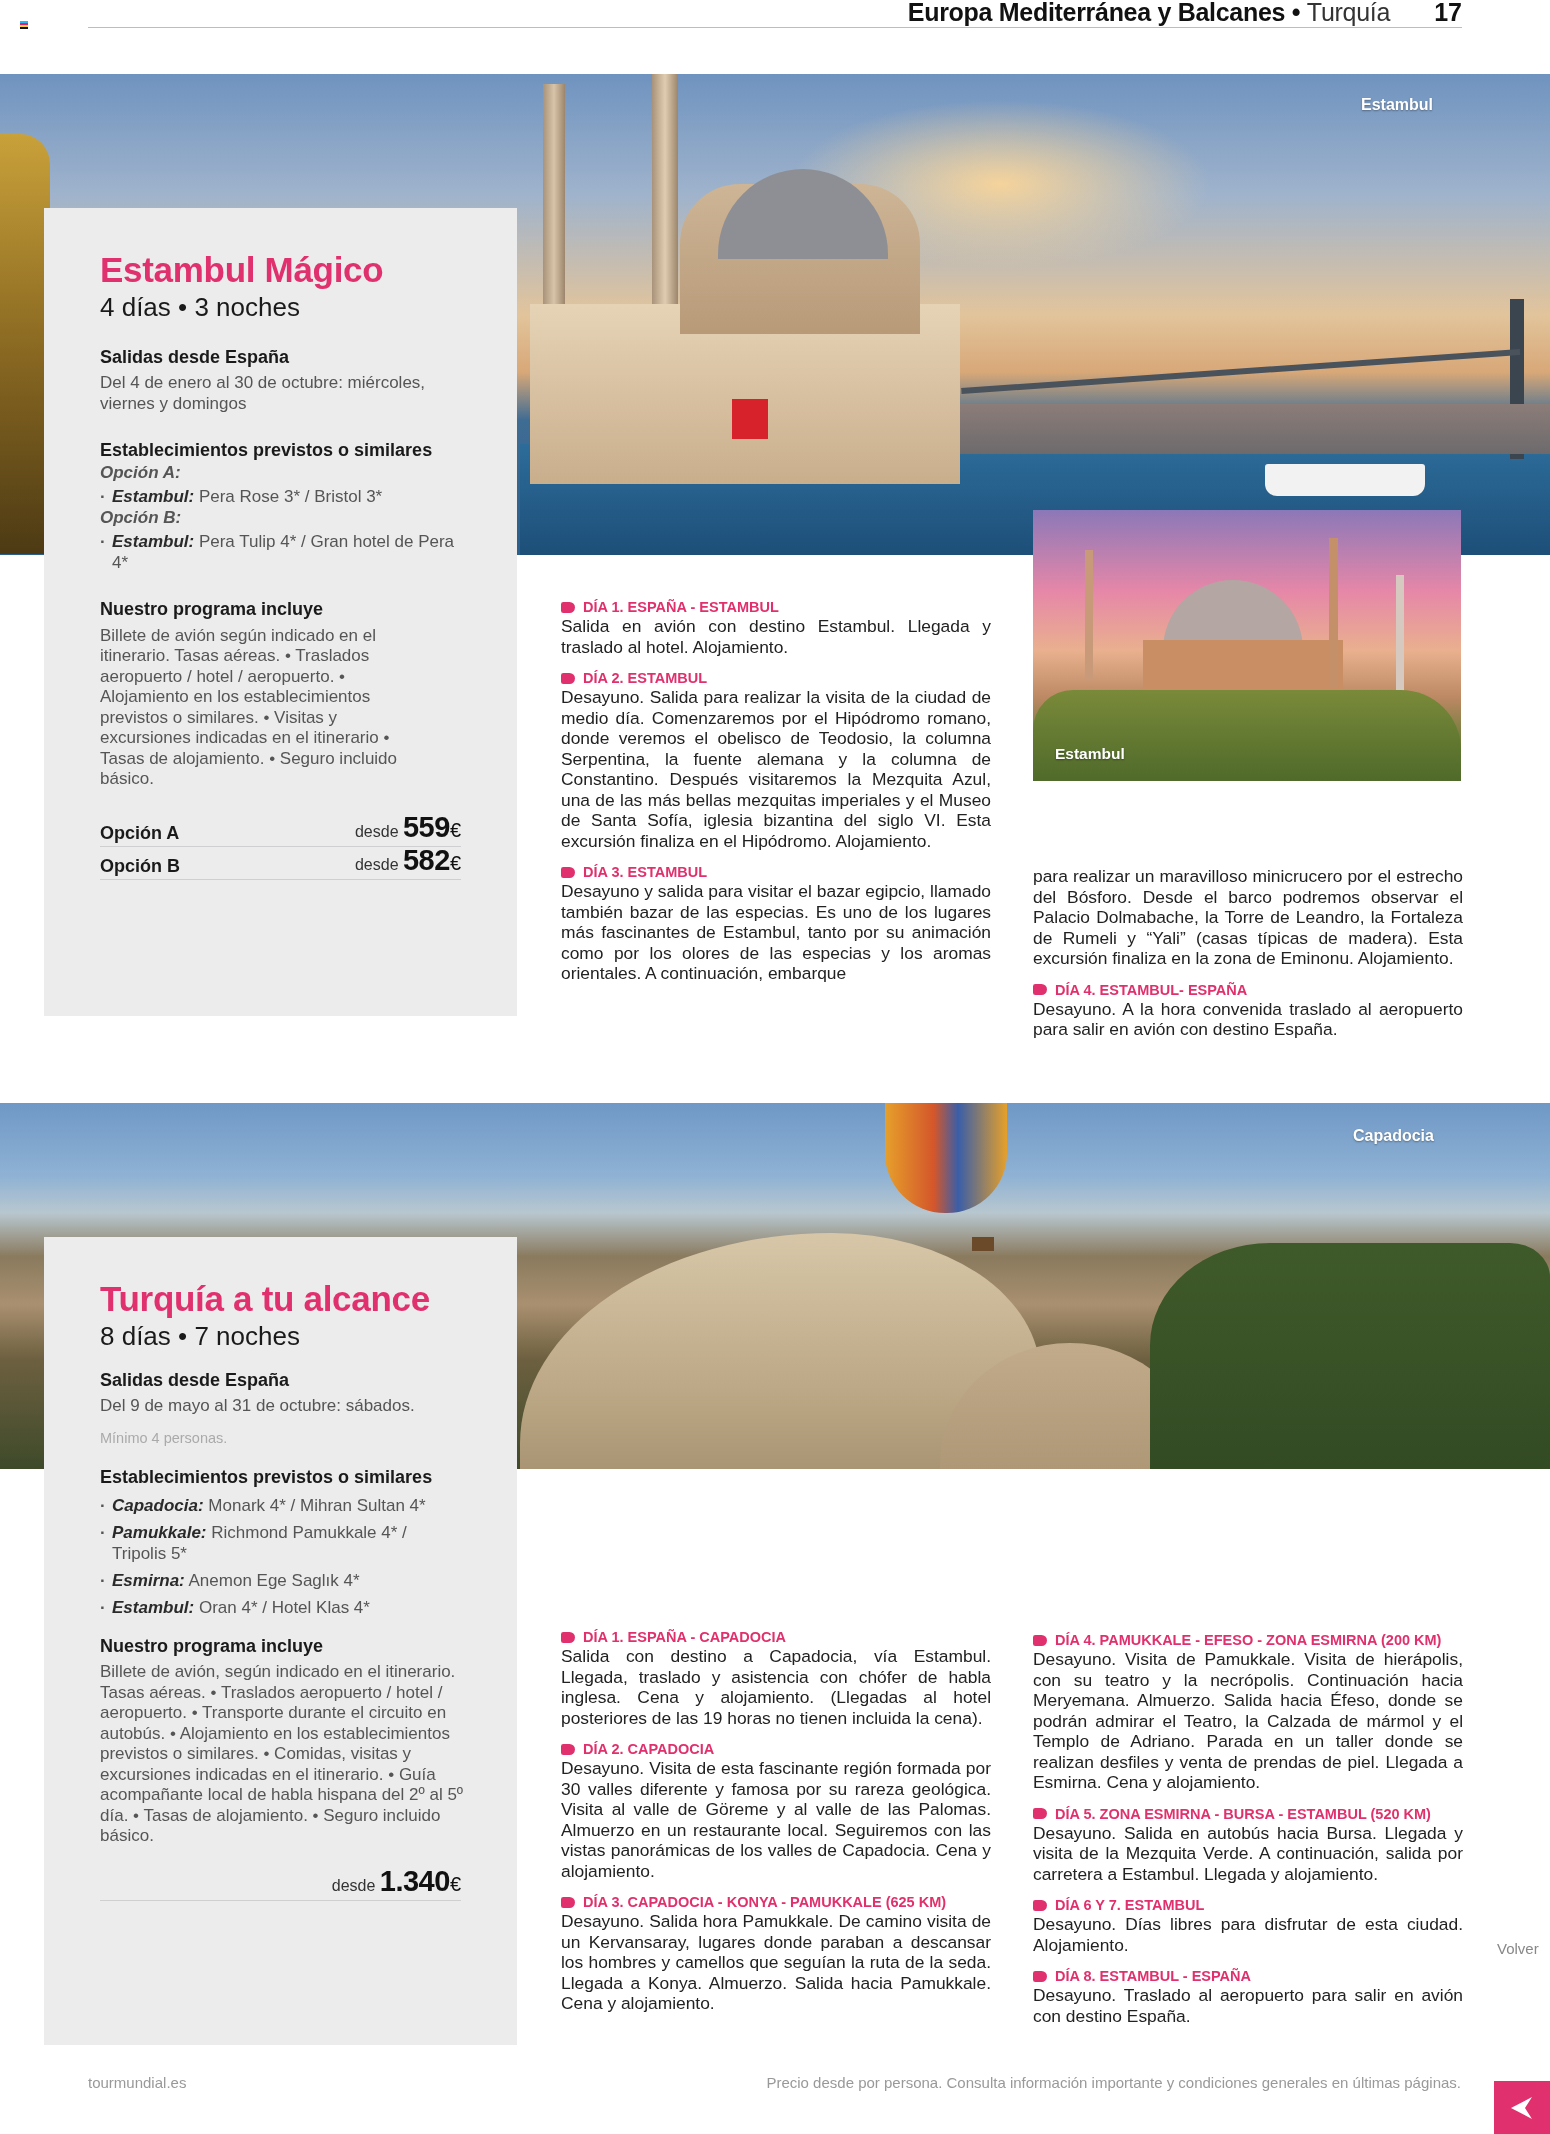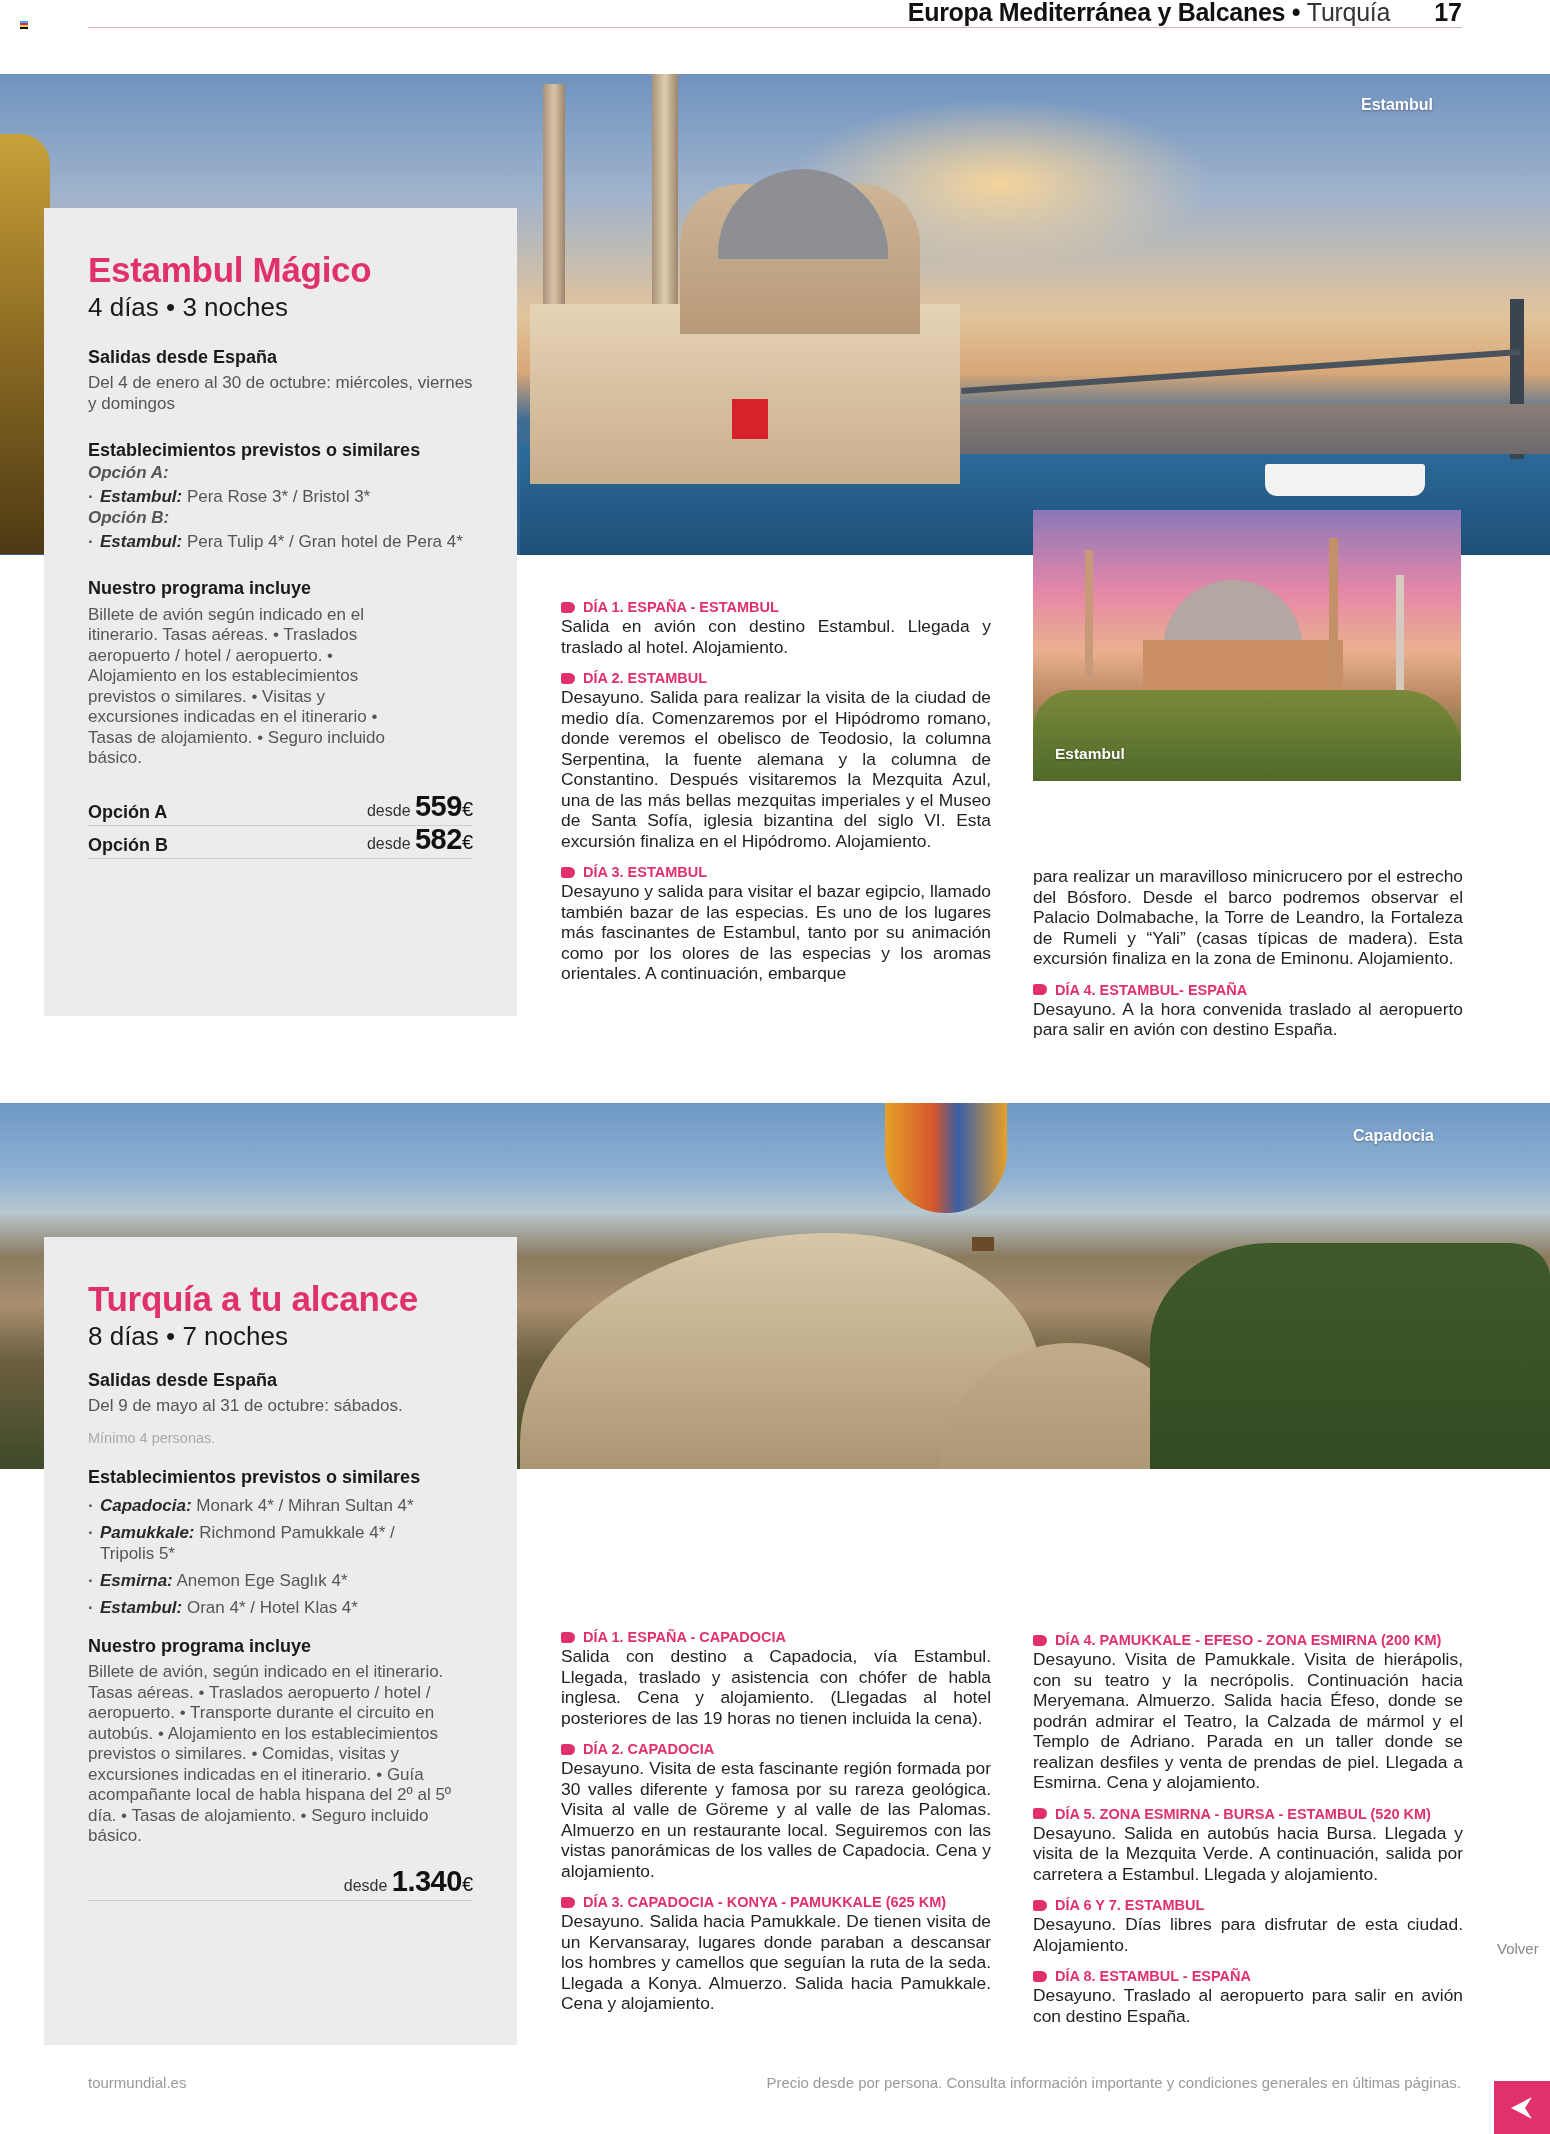--- a/index.html
+++ b/index.html
@@ -22,21 +22,21 @@
       linear-gradient(180deg, #6f93bf 0%, #9fb3cc 25%, #e2c49c 50%, #d8a878 62%, #3f6c93 72%, #2b5f8c 100%);
   }
   .hero-2 { top: 1103px; height: 366px;
     background:
       linear-gradient(180deg, #6f98c6 0%, #8fb2d4 20%, #b8c7cf 30%, #8a7a5e 42%, #a99070 55%, #6d6040 70%, #3e4a2a 100%);
   }
   .hero .label { position: absolute; color: #fff; font-weight: bold; font-size: 16px; text-shadow: 0 1px 2px rgba(0,0,0,0.35); }
   .water { position: absolute; left: 520px; top: 370px; width: 1030px; height: 111px; background: linear-gradient(180deg, #2d6c9a, #1d4f78); }
 
   
-  .panel { position: absolute; left: 44px; width: 473px; background: #ececed; padding: 0 44px; }
+  .panel { position: absolute; left: 44px; width: 473px; background: #ececed; padding: 0 56px; }
   .panel-1 { top: 208px; height: 808px; }
   .panel-2 { top: 1237px; height: 808px; }
   .panel h2 { color: #e0306d; font-size: 35px; font-weight: bold; line-height: 1; margin-top: 44px; letter-spacing: -0.3px; }
   .panel .duration { font-size: 26px; color: #1a1a1a; margin-top: 6px; line-height: 1.15; }
   .panel h3 { font-size: 18px; font-weight: bold; color: #1a1a1a; margin-top: 22px; line-height: 1.2; }
   .panel p.body { font-size: 17px; color: #555; line-height: 20.5px; margin-top: 5px; }
   .panel p.muted { font-size: 14.5px; color: #aaa; line-height: 18px; }
   .panel .opt-title { font-size: 17px; font-style: italic; font-weight: bold; color: #555; line-height: 22px; }
   .panel ul { list-style: none; margin-top: 4px; }
   .panel li { font-size: 17px; color: #555; line-height: 21px; margin-top: 6px; padding-left: 12px; position: relative; }
@@ -238,21 +238,21 @@
         <span class="bullet"></span>
         <span>DÍA 2. CAPADOCIA</span>
       </div>
     <div class="day-text">Desayuno. Visita de esta fascinante región formada por 30 valles diferente y famosa por su rareza geológica. Visita al valle de Göreme y al valle de las Palomas. Almuerzo en un restaurante local. Seguiremos con las vistas panorámicas de los valles de Capadocia. Cena y alojamiento.</div>
   </div>
   <div class="day">
     <div class="day-title">
         <span class="bullet"></span>
         <span>DÍA 3. CAPADOCIA - KONYA - PAMUKKALE (625 KM)</span>
       </div>
-    <div class="day-text">Desayuno. Salida hacia Pamukkale. De tienen visita de un Kervansaray, lugares donde paraban a descansar los hombres y camellos que seguían la ruta de la seda. Llegada a Konya. Almuerzo. Salida hacia Pamukkale. Cena y alojamiento.</div>
+    <div class="day-text">Desayuno. Salida hora Pamukkale. De camino visita de un Kervansaray, lugares donde paraban a descansar los hombres y camellos que seguían la ruta de la seda. Llegada a Konya. Almuerzo. Salida hacia Pamukkale. Cena y alojamiento.</div>
   </div>
 </div>
 
 <div class="col" style="left:1033px;top:1631px;">
   <div class="day">
     <div class="day-title">
         <span class="bullet"></span>
         <span>DÍA 4. PAMUKKALE - EFESO - ZONA ESMIRNA (200 KM)</span>
       </div>
     <div class="day-text">Desayuno. Visita de Pamukkale. Visita de hierápolis, con su teatro y la necrópolis. Continuación hacia Meryemana. Almuerzo. Salida hacia Éfeso, donde se podrán admirar el Teatro, la Calzada de mármol y el Templo de Adriano. Parada en un taller donde se realizan desfiles y venta de prendas de piel. Llegada a Esmirna. Cena y alojamiento.</div>

